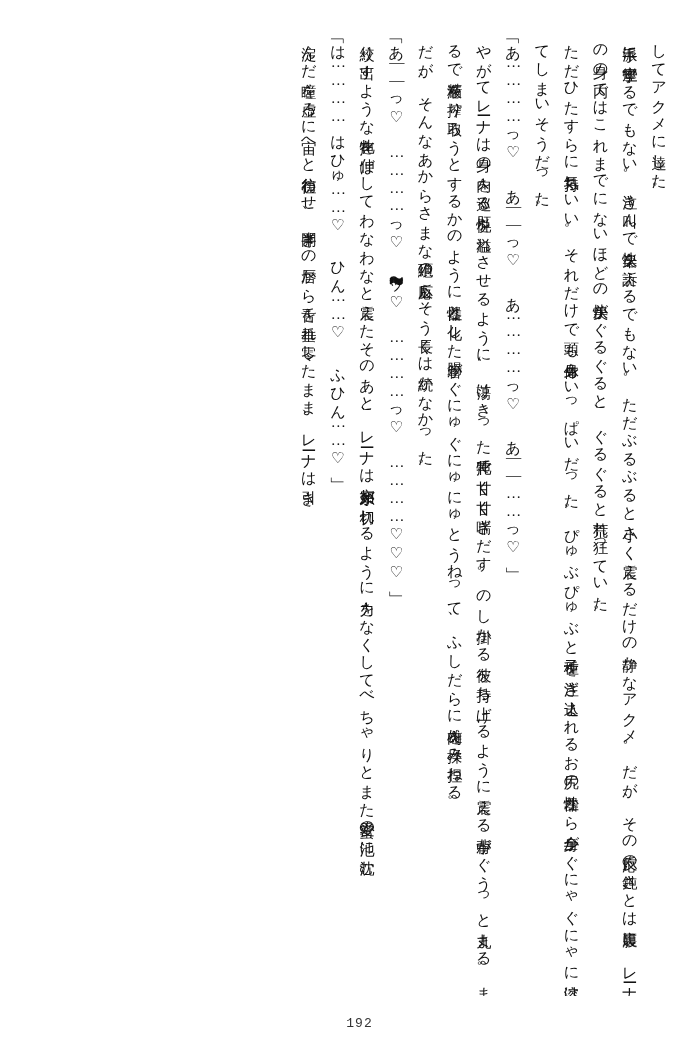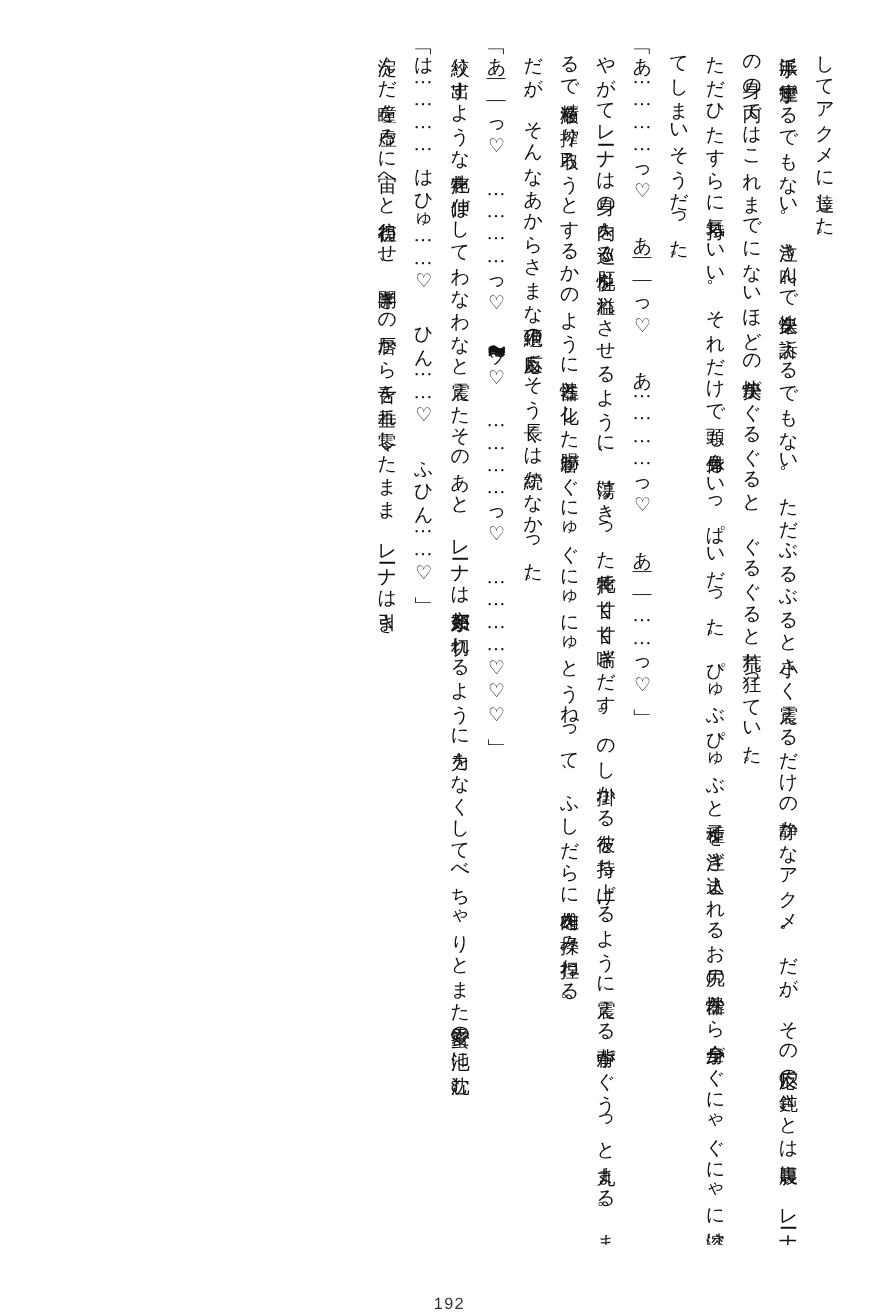--- a/index.html
+++ b/index.html
@@ -41,23 +41,23 @@
     font-family: "Liberation Serif", "DejaVu Serif", serif;
     text-align: justify;
     white-space: pre-wrap;
     direction: ltr;
     color: #111;
   }
   .page-footer {
     flex: 0 0 auto;
     height: 54px;
     display: flex;
-    align-items: flex-end;
+    align-items: center;
     justify-content: center;
-    font-family: Liberation Sans, sans-serif;
+    font-family: Liberation Mono, monospace;
     padding-left: 19px;
   }
   .page-number {
     font-size: 13px;
     color: #333;
     letter-spacing: 0.08em;
   }
 </style>
 </head>
 <body>

